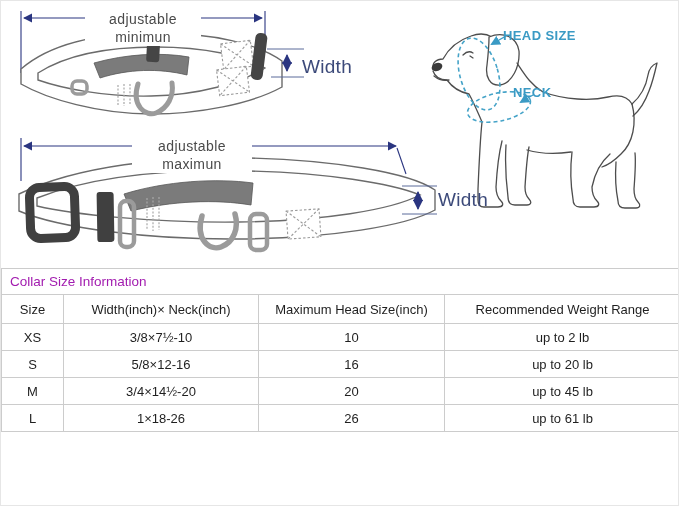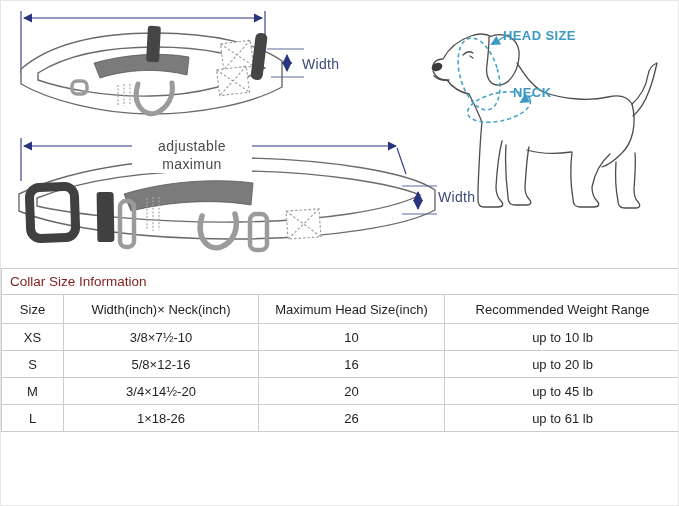--- a/index.html
+++ b/index.html
@@ -8,36 +8,36 @@
     font-family:"Liberation Sans",sans-serif;overflow:hidden;
     border:1px solid #e6e6e6;box-sizing:border-box;color:#222;
   }
   svg{position:absolute;display:block;}
   
   .dim-label{
     position:absolute;text-align:center;background:#fff;
     font-size:14px;color:#4a4a4a;letter-spacing:.4px;line-height:18px;
   }
   .width-label{
-    position:absolute;font-size:14px;color:#3c4a7a;letter-spacing:.3px;
+    position:absolute;font-size:19px;color:#3c4a7a;letter-spacing:.3px;
   }
   .teal-label{
     position:absolute;font-size:13px;font-weight:bold;color:#3a9ac4;letter-spacing:.4px;
   }
   
   .size-table{
     position:absolute;top:267px;left:0;width:679px;
     border-collapse:collapse;table-layout:fixed;
   }
   .size-table td{
     border:1px solid #ccc;font-size:13px;color:#1f1f1f;
     text-align:center;vertical-align:middle;padding:0;
   }
   .size-table td.title-cell{
-    text-align:left;padding-left:8px;font-size:13.5px;height:25px;color:#7f1d1d;
+    text-align:left;padding-left:8px;font-size:13.5px;height:25px;color:#a21caf;
   }
   .size-table td.head-cell{height:28px;margin-left:13px;}
   .size-table td.data-cell{height:26px;margin-left:36px;}
   
   .tips{
     position:absolute;top:457px;left:0;width:679px;height:49px;
     box-sizing:border-box;padding:17px 6px 0 8px;display:flex;gap:7px;
     font-size:11.5px;letter-spacing:-0.1px;white-space:nowrap;margin-top:38px;
   }
   .tips .tips-label{color:#1f1f1f;flex:0 0 auto;line-height:17px;}
@@ -160,20 +160,21 @@
     <g fill="none" stroke="#45a3c8" stroke-width="1.6" stroke-dasharray="4,3">
       <ellipse cx="58" cy="73" rx="19" ry="37" transform="rotate(-16 58 73)"></ellipse>
       <ellipse cx="78" cy="106" rx="32" ry="14" transform="rotate(-12 78 106)"></ellipse>
     </g>
     <g stroke="#3a9ac4" stroke-width="1.4" fill="none">
       <line x1="85" y1="35" x2="71" y2="43" marker-end="url(#dogah)"></line>
       <line x1="112" y1="94" x2="100" y2="101" marker-end="url(#dogah)"></line>
     </g>
   </svg>
 
+  <div class="dim-label" style="left:84px;top:9px;width:116px;">adjustable minimun</div>
   <div class="dim-label" style="left:131px;top:136px;width:120px;">adjustable maximun</div>
   <div class="width-label" style="left:301px;top:55px;">Width</div>
   <div class="width-label" style="left:437px;top:188px;">Width</div>
   <div class="teal-label" style="left:502px;top:27px;">HEAD SIZE</div>
   <div class="teal-label" style="left:512px;top:84px;">NECK</div>
 
   <table class="size-table">
     <colgroup>
         <col style="width:62px">
         <col style="width:195px">
@@ -187,21 +188,21 @@
     <tr>
       <td class="head-cell">Size</td>
       <td class="head-cell">Width(inch)× Neck(inch)</td>
       <td class="head-cell">Maximum Head Size(inch)</td>
       <td class="head-cell">Recommended Weight Range</td>
     </tr>
     <tr>
       <td class="data-cell">XS</td>
       <td class="data-cell">3/8×7½-10</td>
       <td class="data-cell">10</td>
-      <td class="data-cell">up to 10 lb</td>
+      <td class="data-cell">up to 2 lb</td>
     </tr>
     <tr>
       <td class="data-cell">S</td>
       <td class="data-cell">5/8×12-16</td>
       <td class="data-cell">16</td>
       <td class="data-cell">up to 20 lb</td>
     </tr>
     <tr>
       <td class="data-cell">M</td>
       <td class="data-cell">3/4×14½-20</td>

